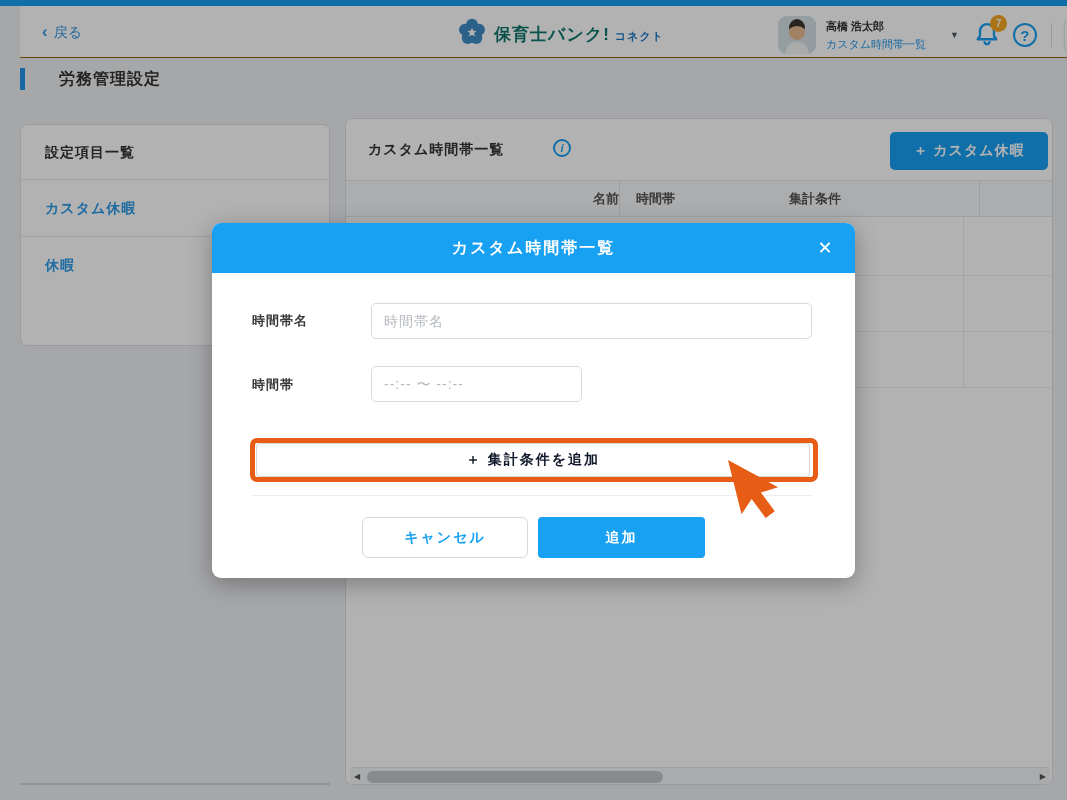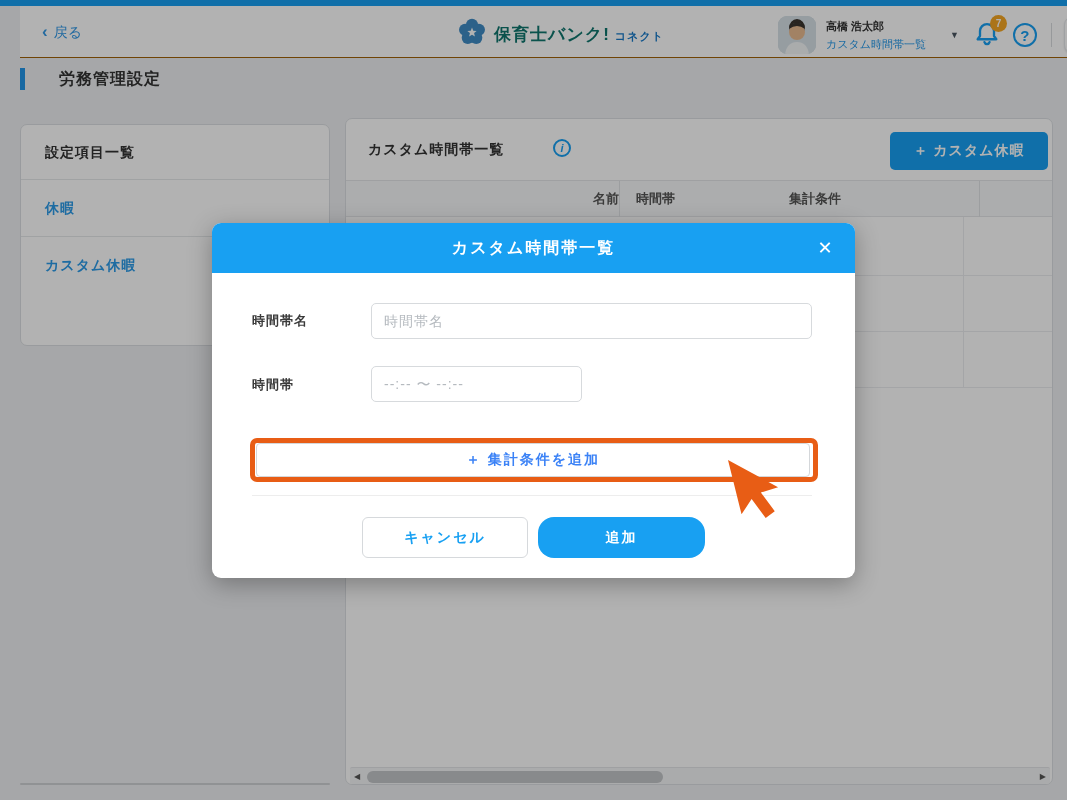--- a/index.html
+++ b/index.html
@@ -65,24 +65,24 @@
   .modal { position:absolute; left:212px; top:223px; width:643px; height:355px; background:#fff; border-radius:9px; box-shadow:0 6px 24px rgba(0,0,0,.3); z-index:100; }
   .modal-header { position:absolute; left:0; top:0; width:100%; height:50px; background:#18a0f2; border-radius:9px 9px 0 0; }
   .modal-title { width:100%; text-align:center; line-height:50px; color:#fff; font-size:16px; font-weight:bold; letter-spacing:2px; }
   .modal-close { position:absolute; right:16px; top:11px; width:28px; height:28px; color:#fff; font-size:18px; font-weight:bold; text-align:center; line-height:28px; cursor:pointer; }
   .fld-label { position:absolute; left:40px; font-size:13px; font-weight:bold; color:#3a3a3a; letter-spacing:1px; }
   .fld-input { position:absolute; left:159px; height:36px; border:1px solid #d7dadd; border-radius:5px; font-size:14px; padding-left:12px; color:#333; font-family:inherit; outline:none; }
   .fld-input::placeholder { color:#b5babf; letter-spacing:1px; }
   .inp-name { top:80px; width:441px; }
   .inp-tz { top:143px; width:211px; }
   .hl-rect { position:absolute; left:38px; top:215px; width:568px; height:44px; border:5px solid #e85d15; border-radius:7px; z-index:110; pointer-events:none; }
-  .add-cond-btn { position:absolute; left:44px; top:220px; width:554px; height:34px; background:#fff; border:1px solid #d4d7da; border-radius:4px; font-size:14px; font-weight:bold; color:#3b82f6; cursor:pointer; letter-spacing:2px; font-family:inherit; }
+  .add-cond-btn { position:absolute; left:44px; top:220px; width:554px; height:34px; background:#fff; border:1px solid #d4d7da; border-radius:4px; font-size:14px; font-weight:bold; color:#0f172a; cursor:pointer; letter-spacing:2px; font-family:inherit; }
   .modal-divider { position:absolute; left:40px; top:272px; width:560px; height:1px; background:#ededed; }
   .cancel-btn { position:absolute; left:150px; top:294px; width:166px; height:41px; background:#fff; border:1px solid #d6d9dc; border-radius:6px; color:#18a0f2; font-size:14px; font-weight:bold; cursor:pointer; letter-spacing:2px; font-family:inherit; }
-  .submit-btn { position:absolute; left:326px; top:294px; width:167px; height:41px; background:#18a0f2; border:none; border-radius:16px; color:#fff; font-size:14px; font-weight:bold; cursor:pointer; letter-spacing:2px; font-family:inherit; }
+  .submit-btn { position:absolute; left:326px; top:294px; width:167px; height:41px; background:#18a0f2; border:none; border-radius:4px; color:#fff; font-size:14px; font-weight:bold; cursor:pointer; letter-spacing:2px; font-family:inherit; }
   .cursor-svg { position:absolute; left:0; top:0; z-index:120; pointer-events:none; }
 </style>
 </head>
 <body>
 
 <div class="app">
 
   <div class="topstrip"></div>
   <div class="header">
     <div class="back-link"><span class="chev">‹</span><span>戻る</span></div>
@@ -140,22 +140,22 @@
     </div>
   </div>
 
   <div class="page-title">
     <div class="title-bar"></div>
     <div class="title-text">労務管理設定</div>
   </div>
 
   <div class="sidebar">
     <div class="sidebar-header">設定項目一覧</div>
+    <div class="side-item">カスタム休暇</div>
     <div class="side-item">休暇</div>
-    <div class="side-item">カスタム休暇</div>
   </div>
   <div class="left-bottom-line"></div>
 
   <div class="main-card">
     <div class="main-title-row">
       <span class="main-title">カスタム時間帯一覧</span>
       <span class="info-icon">i</span>
       <button class="add-tz-btn"><span>＋</span> <span>カスタム休暇</span></button>
     </div>
     <div class="thead">

